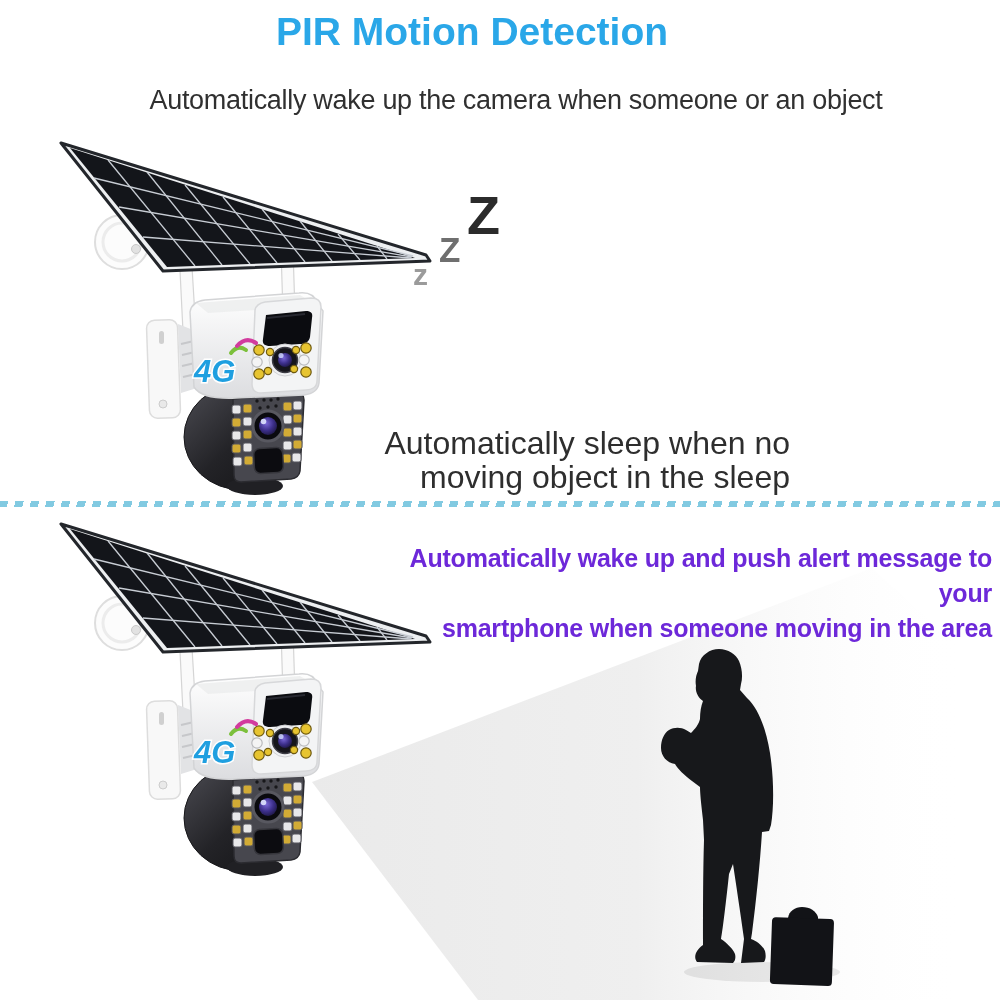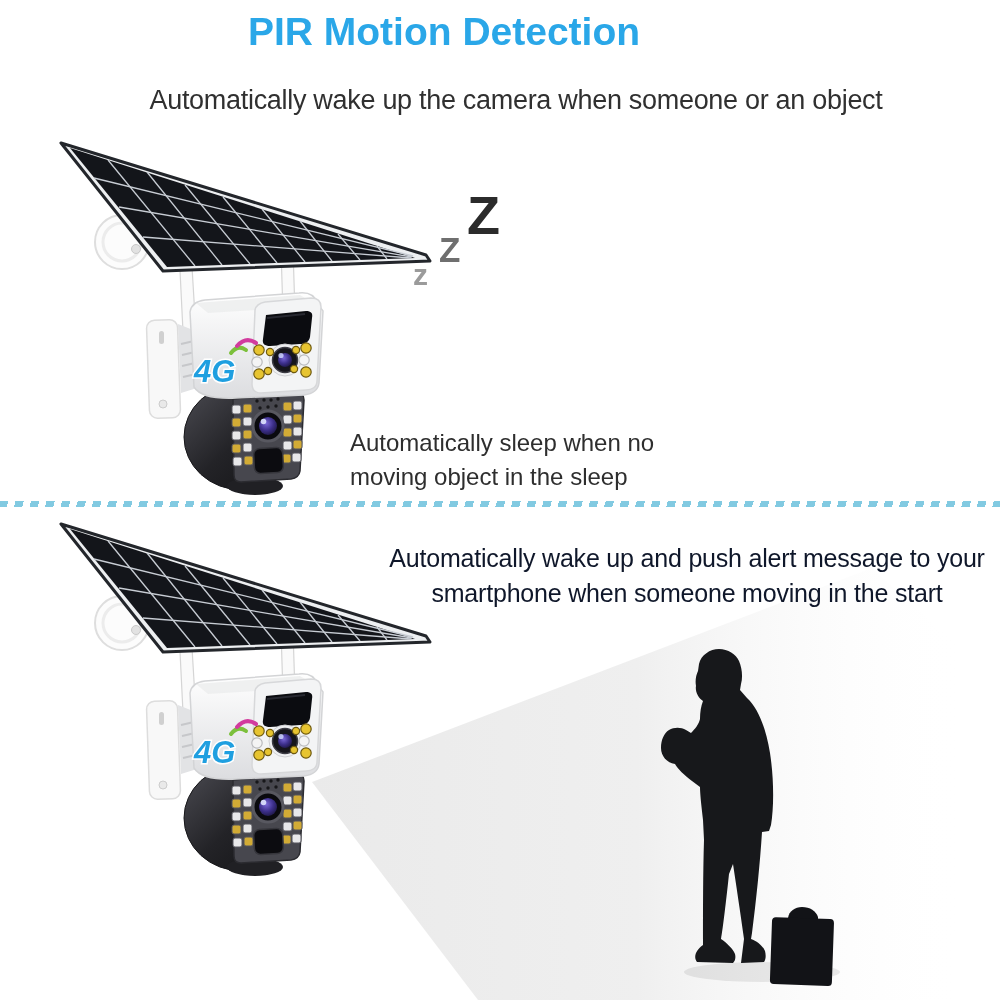--- a/index.html
+++ b/index.html
@@ -1,26 +1,26 @@
 <!DOCTYPE html>
 <html><head>
 <meta charset="utf-8">
 <style>
   html,body{margin:0;padding:0;background:#fff;}
   .canvas{position:relative;width:1000px;height:1000px;background:#fff;overflow:hidden;
           font-family:"Liberation Sans",sans-serif;}
   .abs{position:absolute;}
   .title{top:10px;left:0;width:888px;text-align:center;font-size:39px;font-weight:bold;
-         color:#2aa7e8;letter-spacing:0;}
+         color:#2aa7e8;letter-spacing:0;padding-left:28px;}
   .intro{top:82px;left:16px;width:1000px;text-align:center;font-size:27px;color:#303030;
          line-height:37px;letter-spacing:-0.3px;}
-  .sleep-note{top:426px;left:350px;width:440px;text-align:left;font-size:24px;color:#2e2e2e;
+  .sleep-note{top:426px;left:350px;width:440px;text-align:right;font-size:32px;color:#2e2e2e;
          line-height:34px;}
-  .wake-note{top:541px;left:382px;width:610px;text-align:center;font-size:25px;color:#0f172a;
-         line-height:35px;letter-spacing:-0.2px;}
+  .wake-note{top:541px;left:382px;width:610px;text-align:right;font-size:25px;color:#6d28d9;
+         line-height:35px;letter-spacing:-0.2px;font-weight:bold;}
   .z-big{top:188px;left:467px;font-size:54px;font-weight:bold;color:#2b2b2b;line-height:1;}
   .z-mid{top:232px;left:439px;font-size:35px;font-weight:bold;color:#6f6f6f;line-height:1;}
   .z-small{top:260px;left:413px;font-size:30px;font-weight:bold;color:#9b9b9b;line-height:1;}
   .divider{top:501px;left:0;width:1000px;height:6px;opacity:.9;
      background:repeating-linear-gradient(105deg,#74c4de 0px,#74c4de 8px,transparent 8px,transparent 15px);}
   svg{position:absolute;top:0;left:0;}
 </style>
 </head>
 <body>
 
@@ -209,16 +209,16 @@
 
   <div class="abs sleep-note">
     <div>Automatically sleep when no</div>
     <div>moving object in the sleep</div>
   </div>
 
   <div class="abs divider"></div>
 
   <div class="abs wake-note">
     <div>Automatically wake up and push alert message to your</div>
-    <div>smartphone when someone moving in the start</div>
+    <div>smartphone when someone moving in the area</div>
   </div>
 
 </div>
 
 </body></html>

